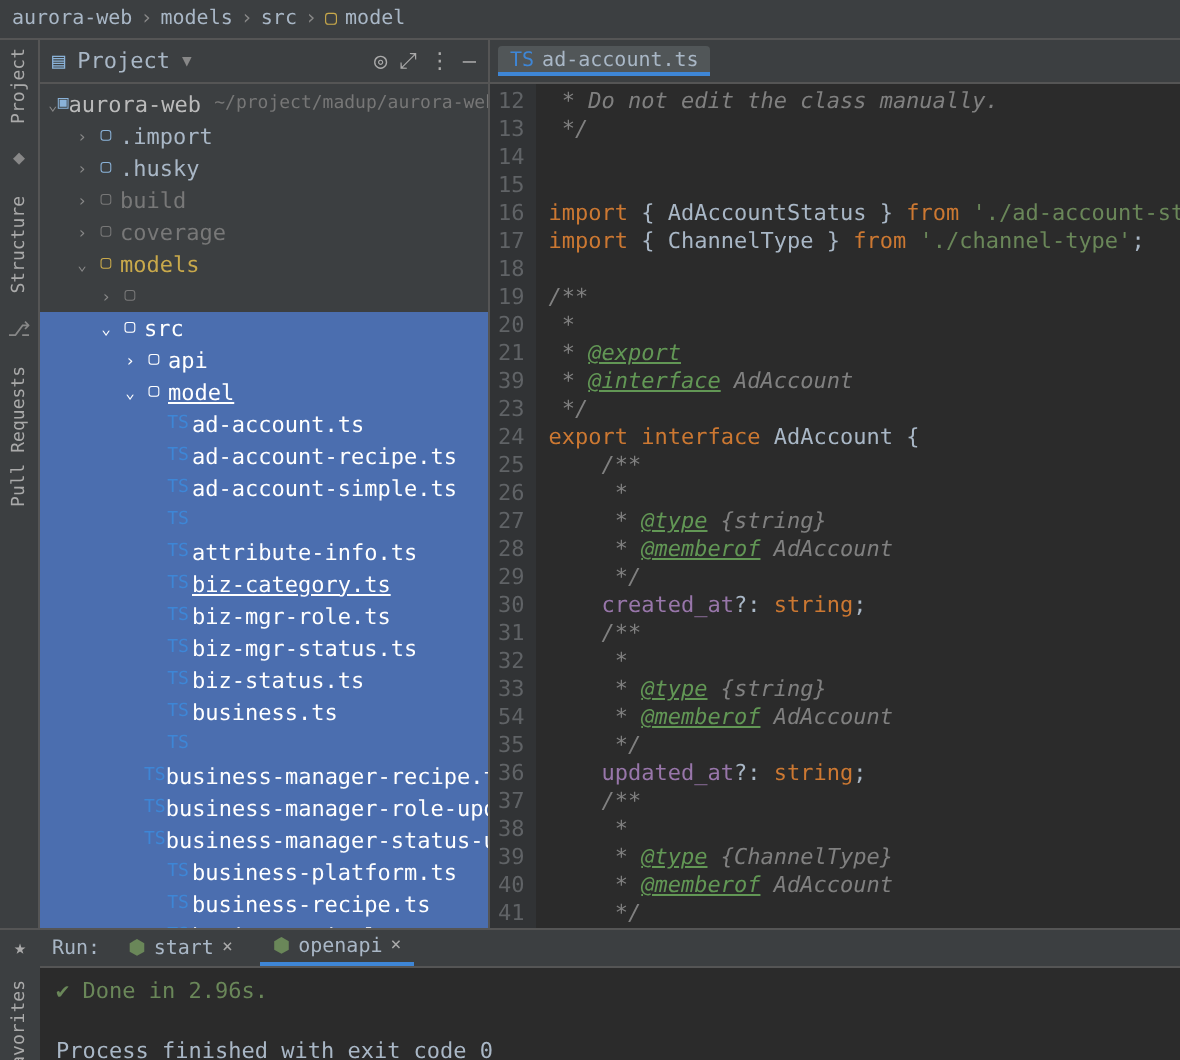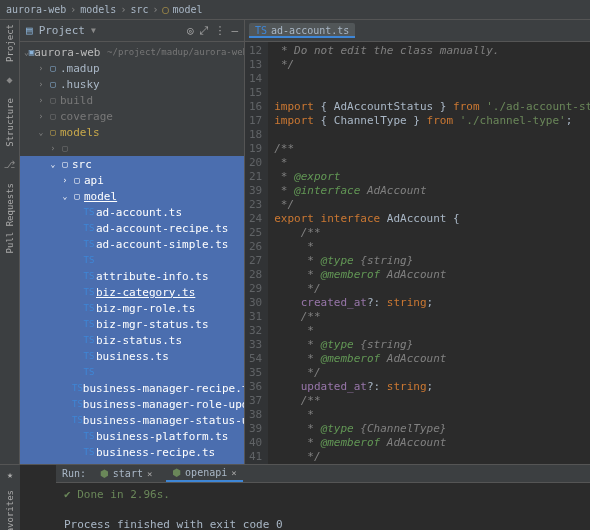--- a/index.html
+++ b/index.html
@@ -127,36 +127,36 @@
     padding: 2px 6px 2px 4px;
     user-select: none;
   }
   .code {
     flex:1;
     padding: 2px 6px;
     white-space: pre;
     overflow:hidden;
   }
   .c-comment { color:#808080; font-style: italic;}
-  .c-tag { color:#629755; font-style: italic; }
+  .c-tag { color:#629755; font-style: italic; text-decoration: underline;}
   .c-key { color:#cc7832; }
   .c-str { color:#6a8759; }
   .c-id { color:#a9b7c6; }
   .c-prop { color:#9876aa; }
   .run-pane {
     height: 66px;
     background: #2b2b2b;
     border-top: 1px solid #555;
     display:flex;
   }
   .run-left-gutter {
      width:20px; background:#3c3f41; display:flex; flex-direction:column; align-items:center; padding-top:4px; gap:10px;
   }
   .run-left-gutter .vtab { writing-mode: vertical-rl; transform: rotate(180deg); font-size:9px; color:#aaa;}
-  .run-content { flex:1; display:flex; flex-direction:column;padding-left:36px;}
+  .run-content { flex:1; display:flex; flex-direction:column;}
   .run-header {
     height:20px; background:#3c3f41; display:flex; align-items:center; padding:0 6px; gap:8px; font-size:10px; border-bottom:1px solid #555;
   }
   .run-tab { padding:2px 6px; display:flex; align-items:center; gap:4px;}
   .run-tab.active { border-bottom:2px solid #3e86d6;}
   .run-output { flex:1; padding:4px 8px; font-size:11px; line-height:15px; color:#a9b7c6;}
   .ok { color:#6a8759;}
   .close-x { color:#aaa; font-size:9px;}
   .proj-root { color:#bbb;}
   .proj-hint { color:#777; font-size:9px;}
@@ -200,21 +200,21 @@
       <div class="tree-row" style="padding-left:4px">
         <span class="arrow">⌄</span>
         <span class="fic folder-ic">▣</span>
         <span class="proj-root">aurora-web</span>&nbsp;
         <span class="proj-hint">~/project/madup/aurora-web</span>
       </div>
 
     <div class="tree-row" style="padding-left: 16px;">
           <span class="arrow">›</span>
           <span class="fic folder-ic">▢</span>
-          <span>.madup</span>
+          <span>.import</span>
         </div>
         <div class="tree-row" style="padding-left: 16px;">
           <span class="arrow">›</span>
           <span class="fic folder-ic">▢</span>
           <span>.husky</span>
         </div>
         <div class="tree-row" style="padding-left: 16px;">
           <span class="arrow">›</span>
           <span class="fic muted">▢</span>
           <span class="muted">build</span>

